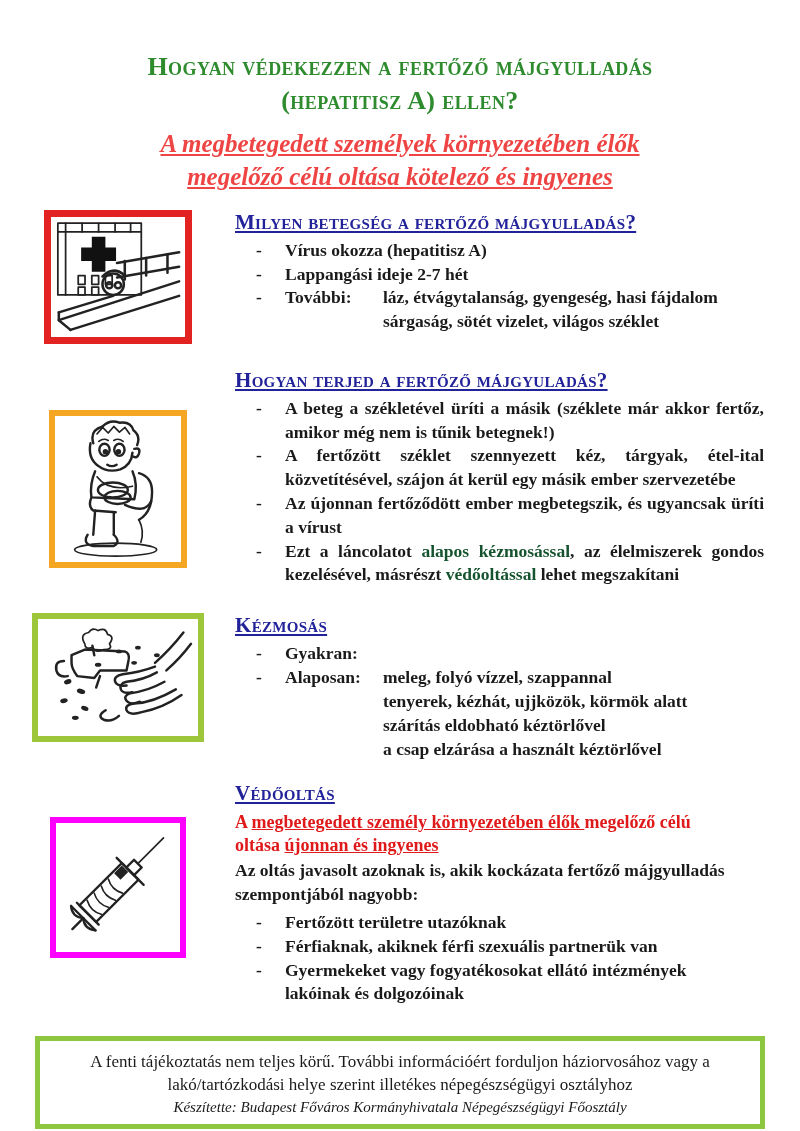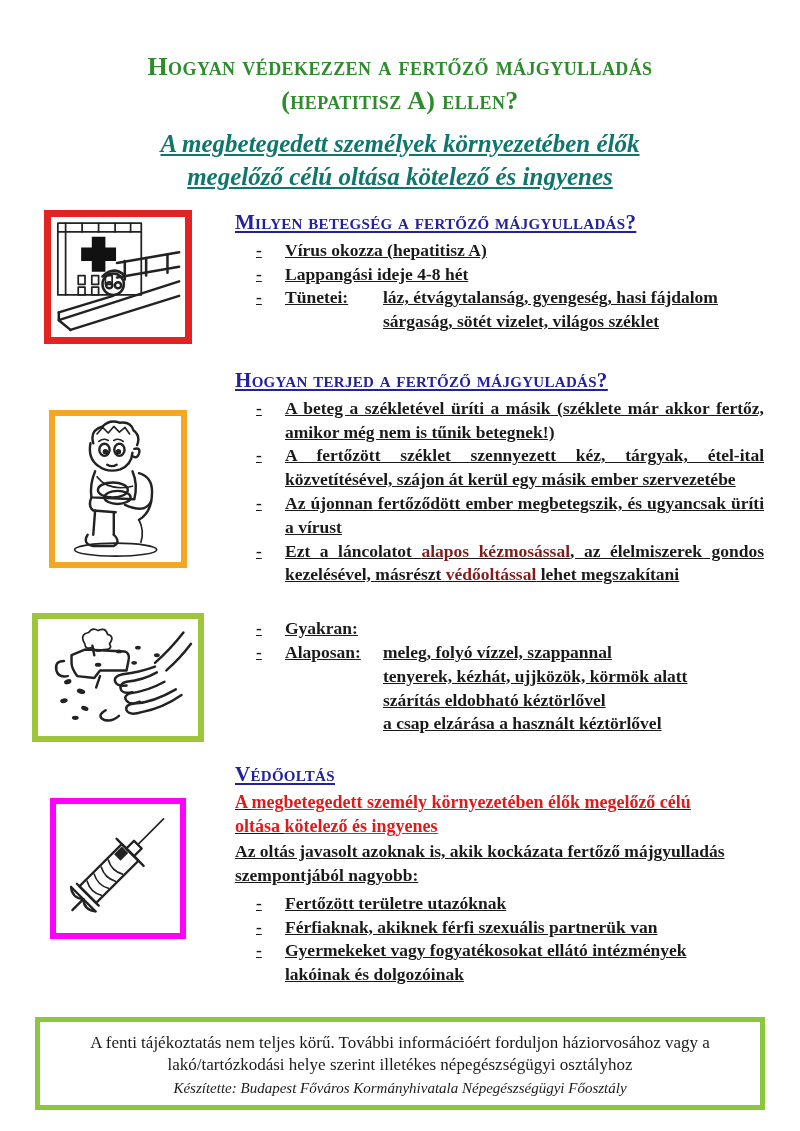--- a/index.html
+++ b/index.html
@@ -11,46 +11,46 @@
   .pre { white-space:pre-line; }
 
   
   .main-title {
     margin-top:36px; text-align:center;
     color:#2e8b2e; font-weight:bold; font-size:26px; line-height:1.32;
     font-variant:small-caps; letter-spacing:0.4px;
   }
   .sub-title {
     margin-top:8px; text-align:center;
-    color:#0f766e; font-weight:bold; font-style:italic;
+    color:#ef4444; font-weight:bold; font-style:italic;
     font-size:25px; line-height:1.32; text-decoration:underline;
   }
 
   
   .section { display:flex; align-items:flex-start; }
   .imgcol { width:235px; flex:none; display:flex; justify-content:center; }
-  .textcol { flex:1 1 auto; padding-right:36px; min-width:0;text-decoration:underline; }
+  .textcol { flex:1 1 auto; padding-right:36px; min-width:0; }
   .sec-heading {
     color:#22229a; font-weight:bold; font-size:21px;
     font-variant:small-caps; text-decoration:underline; letter-spacing:0.3px;
     line-height:1.2;
   }
   .img-box { background:#fff; display:flex; align-items:center; justify-content:center; box-sizing:border-box; }
   .box-red     { border:7px solid #e32222; width:148px; height:134px; }
   .box-orange  { border:6px solid #f5a623; width:138px; height:158px; }
   .box-lime    { border:6px solid #9dc63b; width:172px; height:129px; }
   .box-magenta { border:6px solid #ff00ff; width:136px; height:141px; }
 
   .bullets { margin-top:4px; }
   .bullet { display:flex; font-weight:bold; font-size:17.5px; line-height:1.36; }
   .dash { flex:none; width:50px; padding-left:21px; box-sizing:border-box; }
   .btxt { flex:1 1 auto; min-width:0; }
   .blabel { flex:none; width:98px; }
   .just { text-align:justify; }
-  .seg-red { color:#7f1d1d; }
+  .seg-red { color:#14532d; }
   .seg-u { text-decoration:underline; }
 
   .sec-disease  { margin-top:17px; }
   .sec-spread   { margin-top:24px; }
   .sec-spread .img-box { margin-top:42px; }
   .sec-handwash { margin-top:26px; }
   .sec-vaccine  { margin-top:20px; }
   .sec-vaccine .img-box { margin-top:36px; }
 
   
@@ -121,25 +121,25 @@
     </div>
     <div class="textcol">
       <div class="sec-heading">Milyen betegség a fertőző májgyulladás?</div>
       <div class="bullets">
         <div class="bullet">
           <span class="dash">-</span>
           <span class="btxt">Vírus okozza (hepatitisz A)</span>
         </div>
         <div class="bullet">
           <span class="dash">-</span>
-          <span class="btxt">Lappangási ideje 4-8 hét</span>
-        </div>
-        <div class="bullet">
-          <span class="dash">-</span>
-          <span class="blabel">Tünetei:</span>
+          <span class="btxt">Lappangási ideje 2-7 hét</span>
+        </div>
+        <div class="bullet">
+          <span class="dash">-</span>
+          <span class="blabel">További:</span>
           <span class="btxt pre">láz, étvágytalanság, gyengeség, hasi fájdalom
 sárgaság, sötét vizelet, világos széklet</span>
         </div>
       </div>
     </div>
   </div>
 
   <div class="section sec-spread">
     <div class="imgcol">
       <div class="img-box box-orange">
@@ -222,20 +222,21 @@
             <ellipse cx="80" cy="30" rx="3.2" ry="2"></ellipse>
             <ellipse cx="100" cy="26" rx="3" ry="2"></ellipse>
             <ellipse cx="120" cy="34" rx="3" ry="2"></ellipse>
             <ellipse cx="96" cy="42" rx="3" ry="2"></ellipse>
             <ellipse cx="34" cy="100" rx="3.6" ry="2.2"></ellipse>
           </g>
         </svg>
       </div>
     </div>
     <div class="textcol">
+      <div class="sec-heading">Kézmosás</div>
       <div class="bullets">
         <div class="bullet">
           <span class="dash">-</span>
           <span class="blabel">Gyakran:</span>
         </div>
         <div class="bullet">
           <span class="dash">-</span>
           <span class="blabel">Alaposan:</span>
           <span class="btxt pre">meleg, folyó vízzel, szappannal
 tenyerek, kézhát, ujjközök, körmök alatt
@@ -266,21 +267,21 @@
               <line x1="98" y1="65" x2="138" y2="65" class="sketch-thin"></line>
             </g>
             <rect x="72" y="54" width="12" height="10" fill="#222" stroke="none"></rect>
           </g>
         </svg>
       </div>
     </div>
     <div class="textcol">
       <div class="sec-heading">Védőoltás</div>
       <div class="vacc-note pre"><span>A </span><span class="seg-u">megbetegedett személy környezetében élők </span><span>megelőző célú
-oltása </span><span class="seg-u">kötelező és ingyenes</span></div>
+oltása </span><span class="seg-u">újonnan és ingyenes</span></div>
       <div class="vacc-intro pre">Az oltás javasolt azoknak is, akik kockázata fertőző májgyulladás
 szempontjából nagyobb:</div>
       <div class="bullets">
         <div class="bullet">
           <span class="dash">-</span>
           <span class="btxt">Fertőzött területre utazóknak</span>
         </div>
         <div class="bullet">
           <span class="dash">-</span>
           <span class="btxt">Férfiaknak, akiknek férfi szexuális partnerük van</span>

